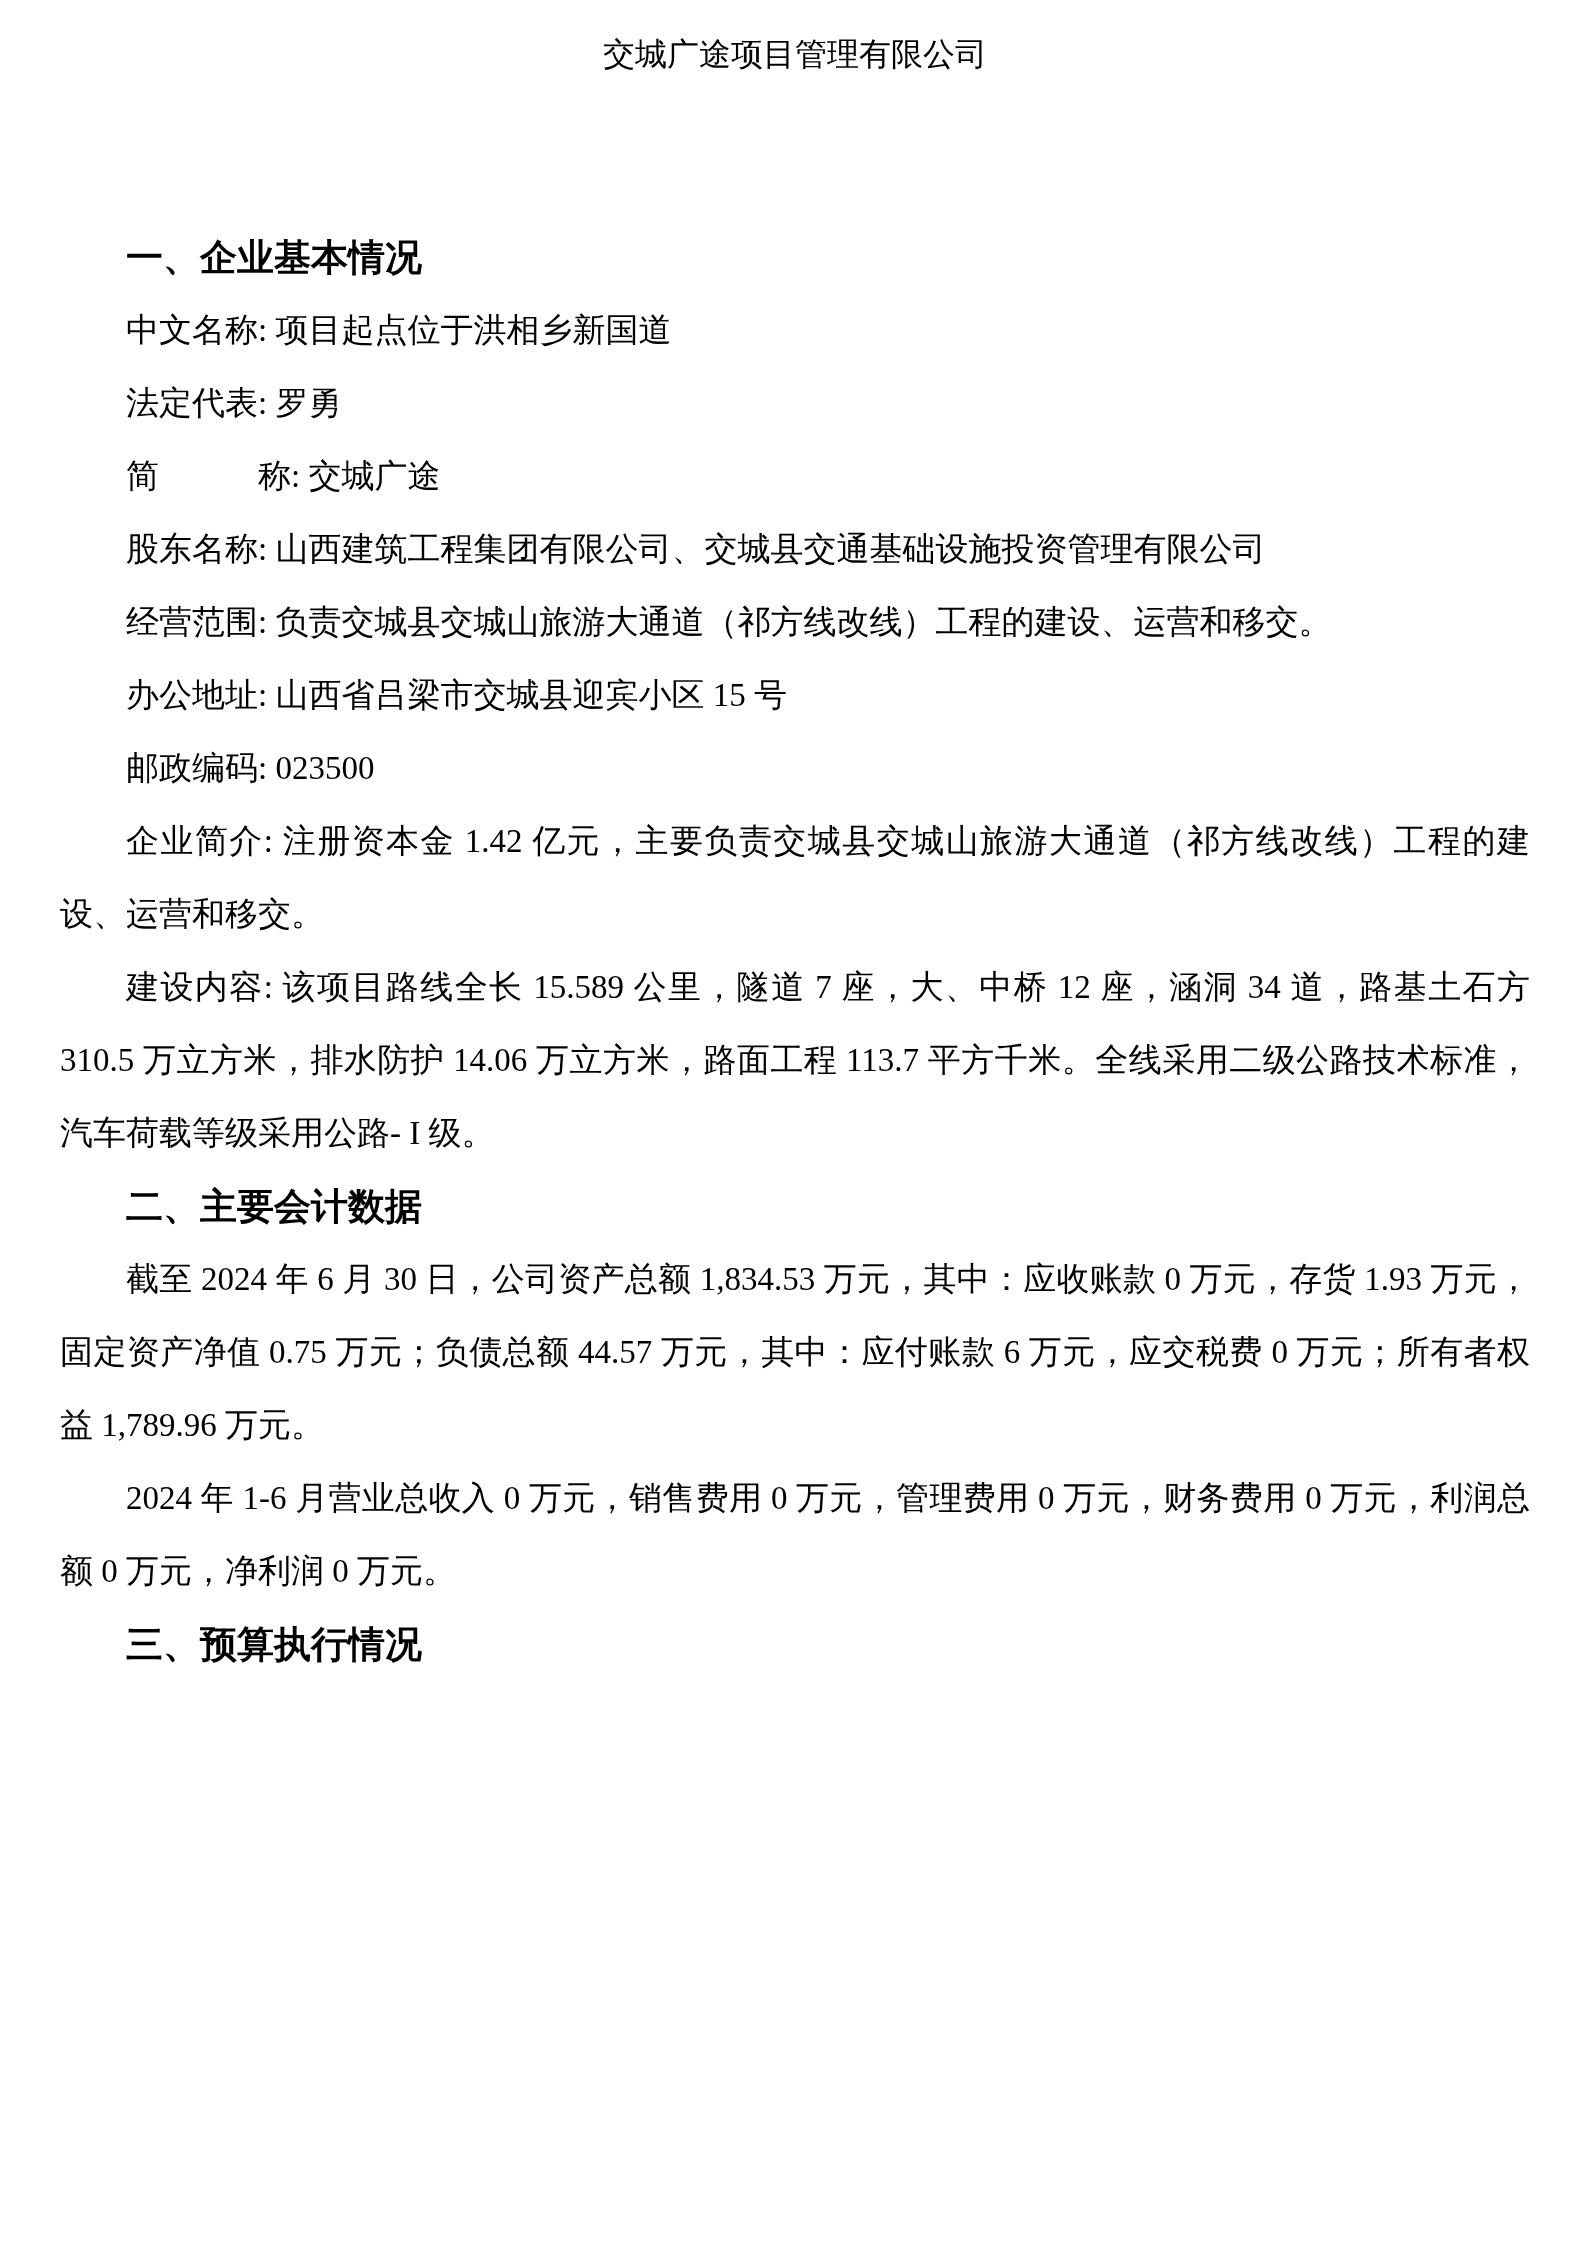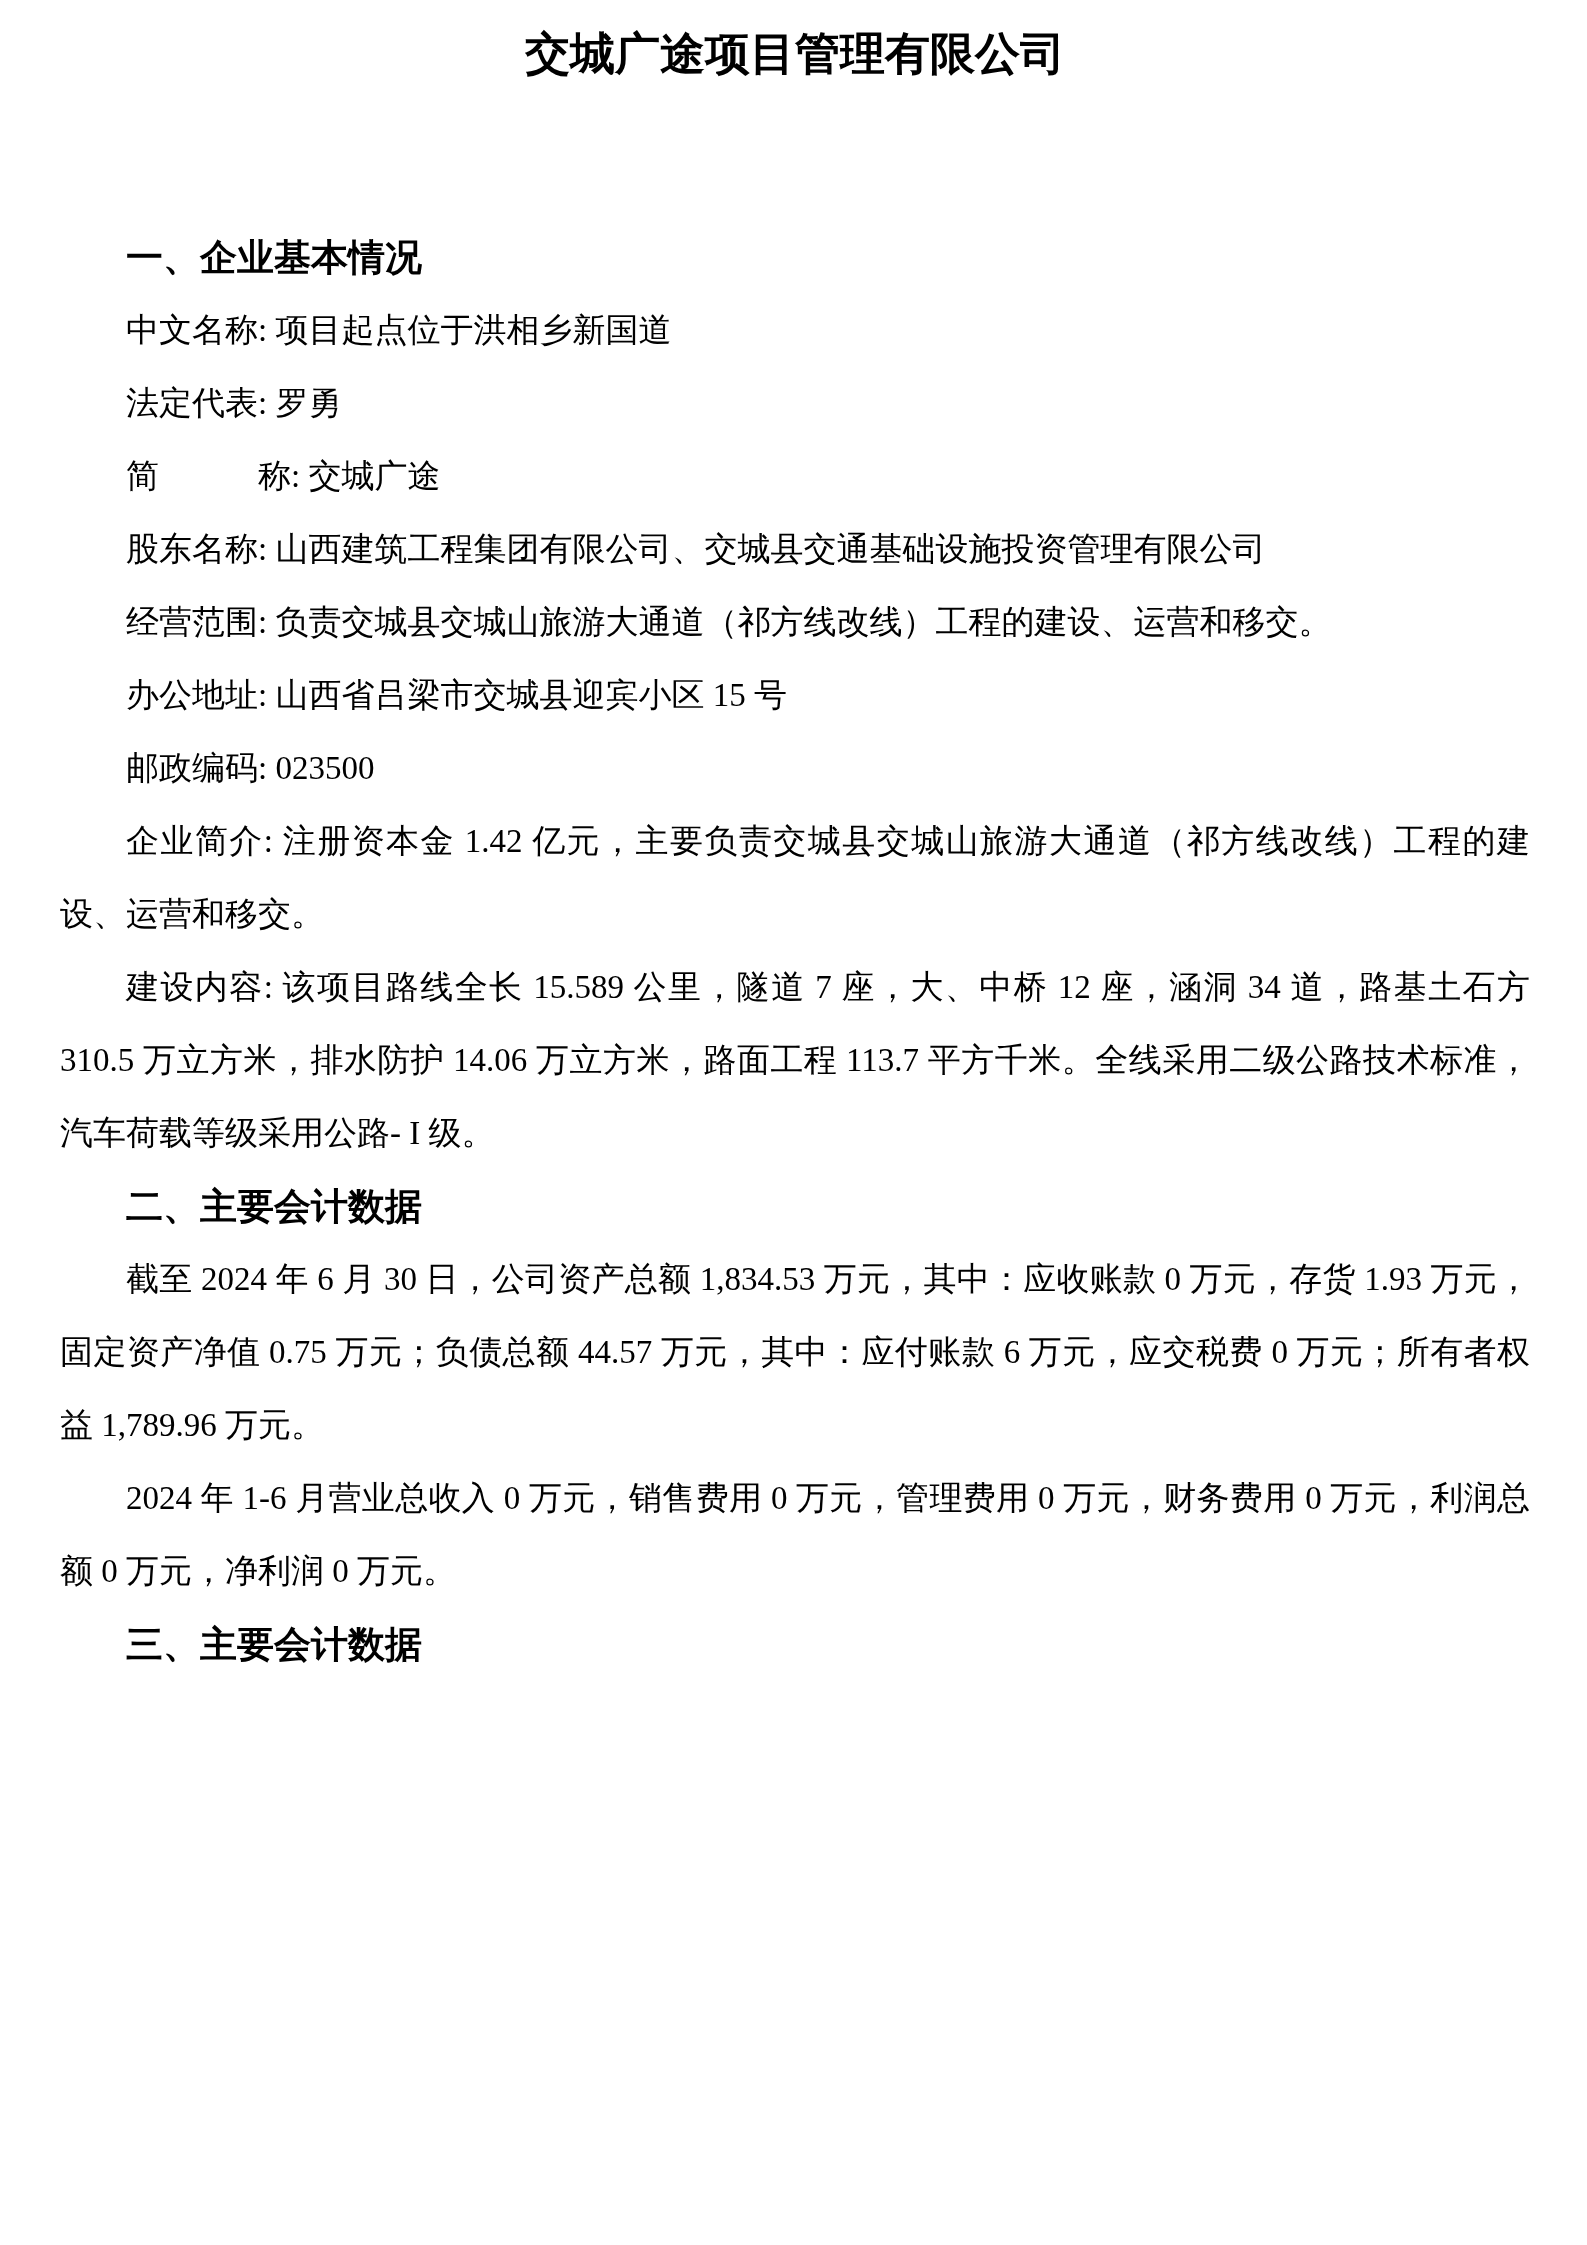--- a/index.html
+++ b/index.html
@@ -14,22 +14,22 @@
     margin: 0 auto;
     background: #ffffff;
     color: #000000;
     box-sizing: border-box;
     padding: 26px 57px 0 60px;
     font-family: "Liberation Serif", "DejaVu Serif", serif;
     overflow: hidden;
   }
   .doc-title {
     text-align: center;
-    font-weight: bold;
-    font-size: 45px;
+    font-weight: normal;
+    font-size: 32px;
     line-height: 57px;
     margin: 0;
     font-family: "Liberation Serif", "DejaVu Serif", serif;
   }
   .section-heading {
     font-family: "Liberation Sans", "DejaVu Sans", sans-serif;
     font-weight: bold;
     font-size: 37px;
     line-height: 73px;
     margin: 0;
@@ -62,15 +62,15 @@
   <p class="para">经营范围: 负责交城县交城山旅游大通道（祁方线改线）工程的建设、运营和移交。</p>
   <p class="para">办公地址: 山西省吕梁市交城县迎宾小区 15 号</p>
   <p class="para">邮政编码: 023500</p>
   <p class="para">企业简介: 注册资本金 1.42 亿元，主要负责交城县交城山旅游大通道（祁方线改线）工程的建设、运营和移交。</p>
   <p class="para">建设内容: 该项目路线全长 15.589 公里，隧道 7 座，大、中桥 12 座，涵洞 34 道，路基土石方 310.5 万立方米，排水防护 14.06 万立方米，路面工程 113.7 平方千米。全线采用二级公路技术标准，汽车荷载等级采用公路- I 级。</p>
 
   <h2 class="section-heading">二、主要会计数据</h2>
   <p class="para">截至 2024 年 6 月 30 日，公司资产总额 1,834.53 万元，其中：应收账款 0 万元，存货 1.93 万元，固定资产净值 0.75 万元；负债总额 44.57 万元，其中：应付账款 6 万元，应交税费 0 万元；所有者权益 1,789.96 万元。</p>
   <p class="para">2024 年 1-6 月营业总收入 0 万元，销售费用 0 万元，管理费用 0 万元，财务费用 0 万元，利润总额 0 万元，净利润 0 万元。</p>
 
-  <h2 class="section-heading">三、主要会计数据</h2>
+  <h2 class="section-heading">三、预算执行情况</h2>
 
 </div>
 
 </body></html>

